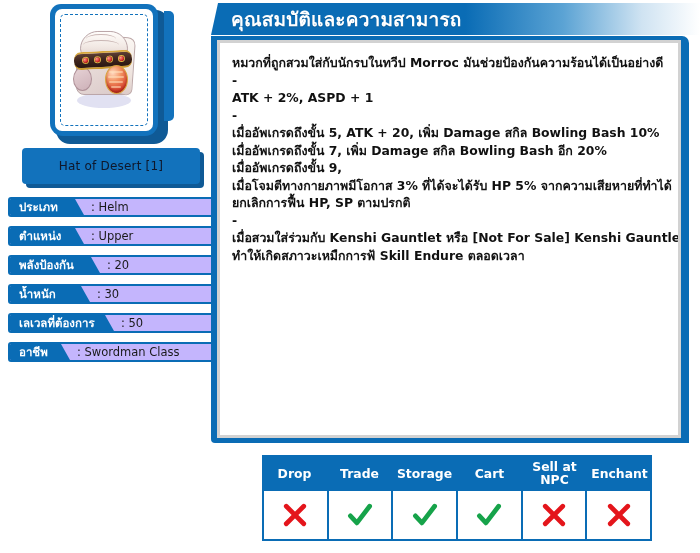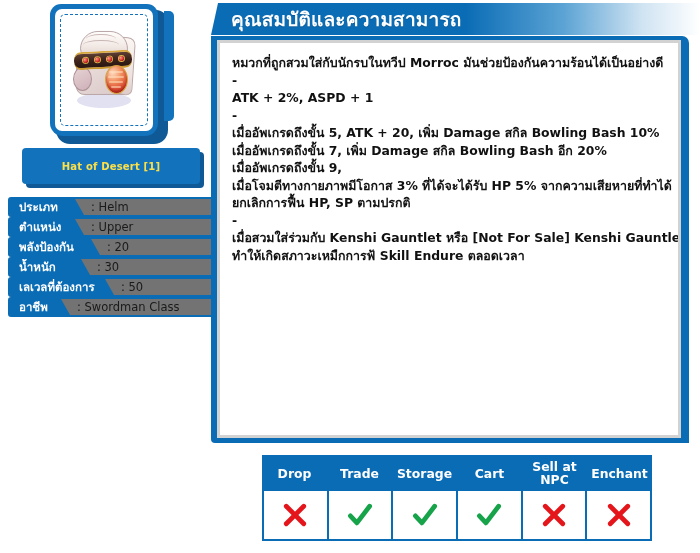--- a/index.html
+++ b/index.html
@@ -116,29 +116,29 @@
   #item-name-pill .pill-shadow{
     position:absolute;left:4px;top:4px;width:178px;height:36px;
     background:#0f5a96;border-radius:4px;
   }
   #item-name-pill .pill-body{
     position:absolute;left:0;top:0;width:178px;height:36px;
     background:#1272bc;border-radius:4px;
     display:flex;align-items:center;justify-content:center;
   }
   #item-name-pill .pill-body span{
-    color:#fde047;font-weight:bold;font-size:10px;letter-spacing:.2px;
+    color:#0f172a;font-weight:normal;font-size:12px;letter-spacing:.2px;
   }
 
   
   #stat-list{position:absolute;left:8px;top:197px;width:212px;}
   .stat-row{
-    position:relative;height:20px;margin-bottom:0;
+    position:relative;height:20px;margin-bottom:9px;
     border:2px solid #0a6cb5;border-radius:3px;
-    background:#737373;box-sizing:border-box;overflow:hidden;
+    background:#c4b5fd;box-sizing:border-box;overflow:hidden;
   }
   .stat-label{
     position:absolute;left:0;top:0;height:100%;
     background:#0a6cb5;color:#ffffff;
     font-size:11.5px;font-weight:bold;
     display:flex;align-items:center;padding:0 14px 0 9px;
     border-radius:0 0 0 0;
     clip-path:polygon(0 0, calc(100% - 9px) 0, 100% 100%, 0 100%);
     box-sizing:border-box;
   }

